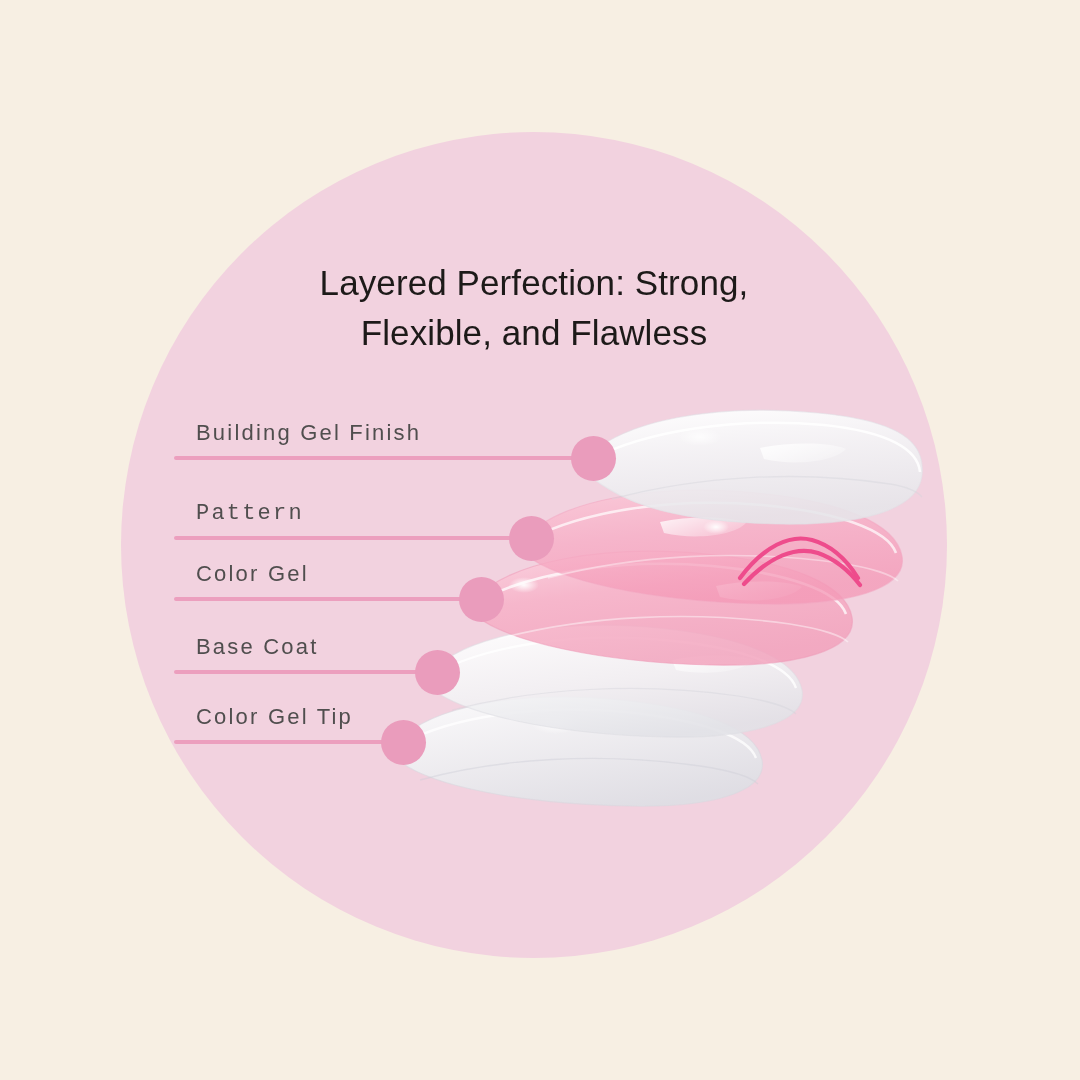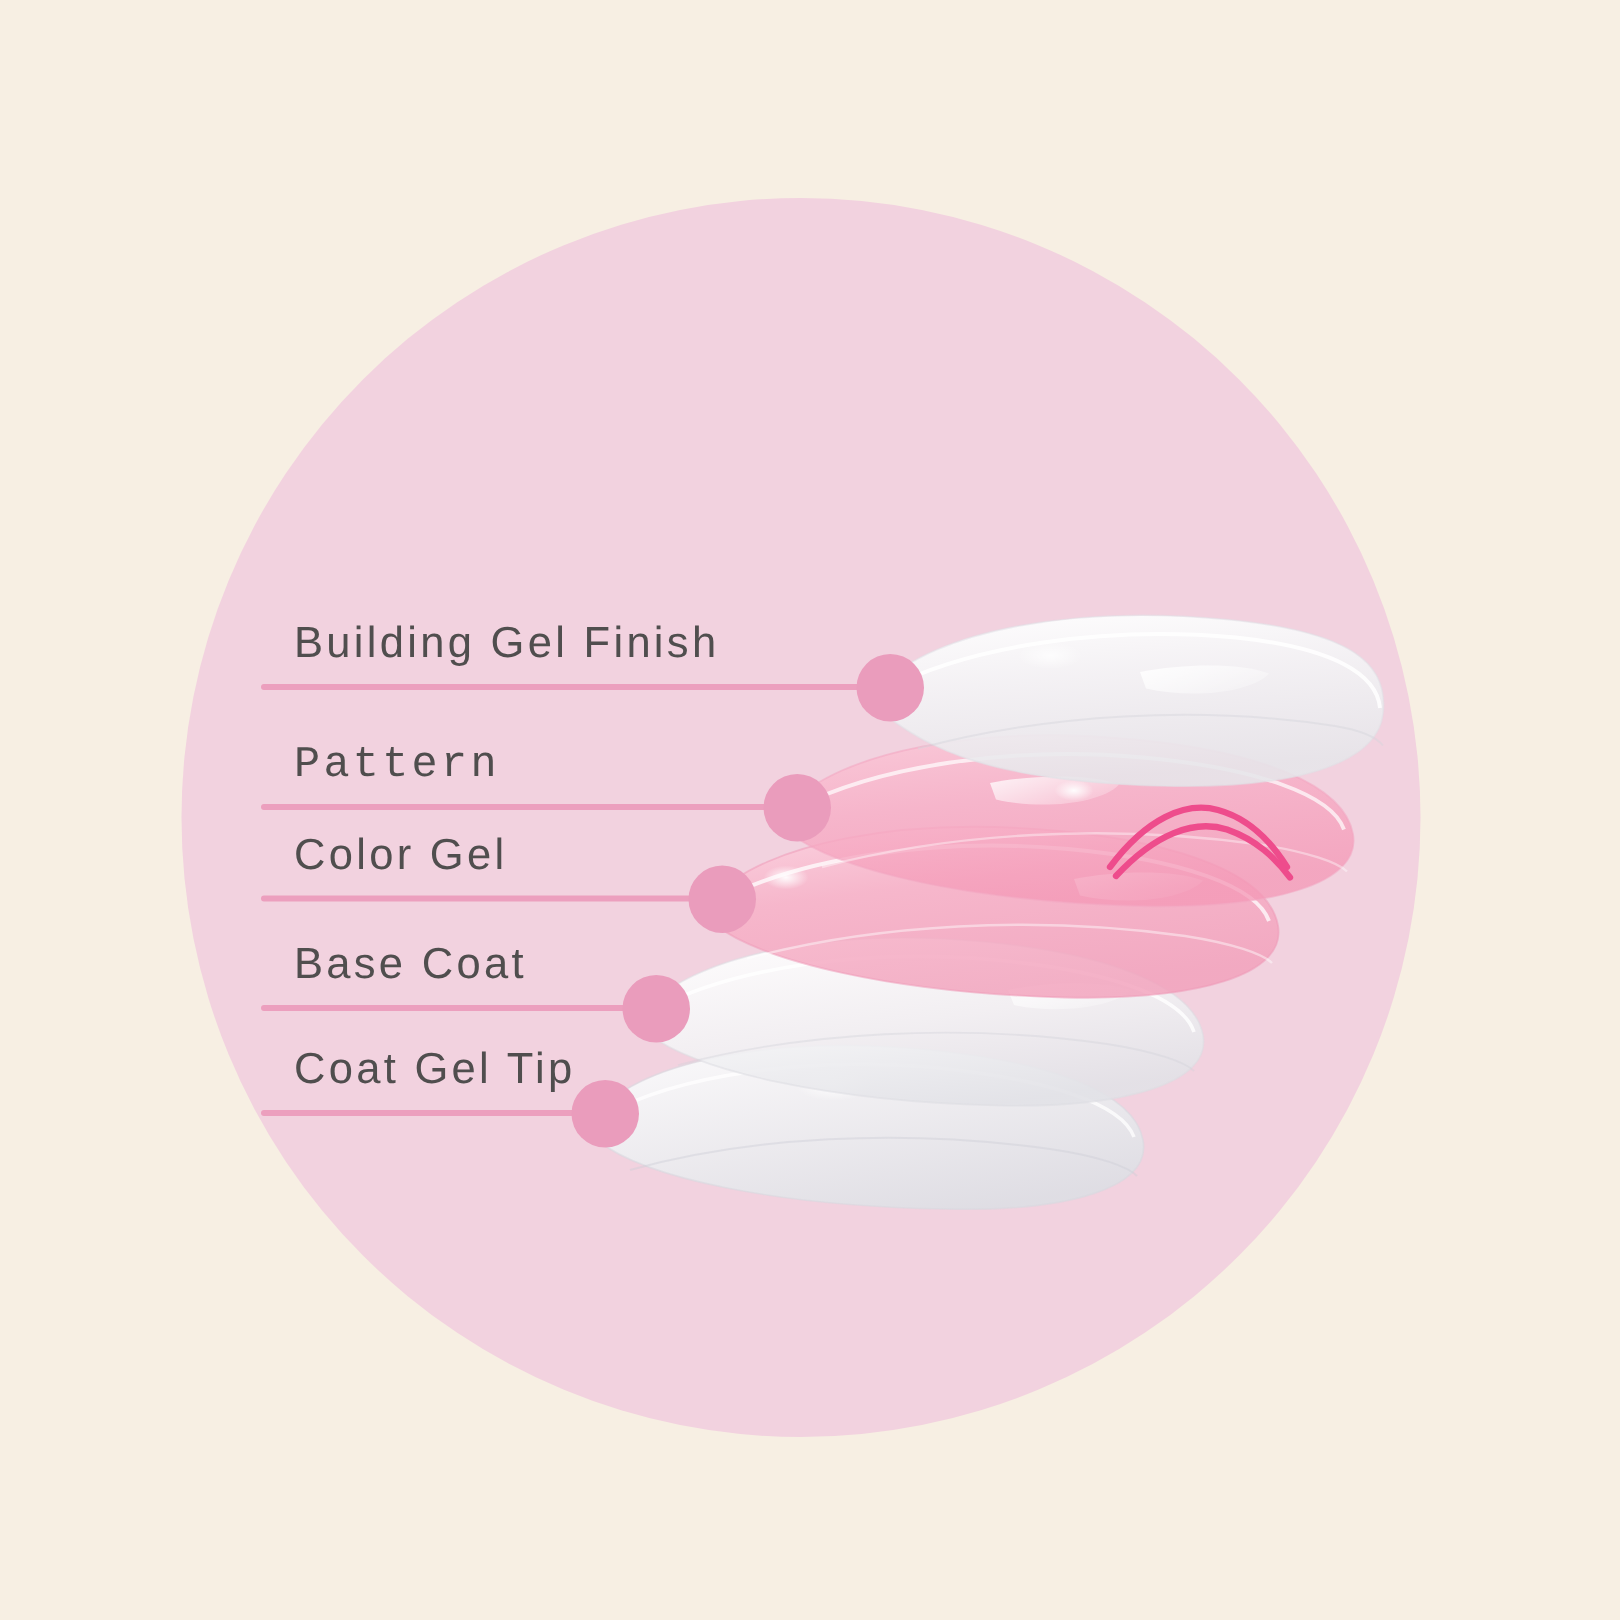--- a/index.html
+++ b/index.html
@@ -69,21 +69,21 @@
   .callout-dot {
     position: absolute;
     width: 45px;
     height: 45px;
     border-radius: 50%;
     background: #EA9CBC;
     top: -22.5px;
   }
   .callout-label {
     position: absolute;
-    font-size: 29px;
+    font-size: 22px;
     color: #504E4E;
     font-weight: 300;
     letter-spacing: 2.2px;
     white-space: nowrap;
     bottom: 12px;
     margin-top: 24px;
   }
 </style>
 </head>
 <body>
@@ -193,20 +193,22 @@
                C918,509 864,526 776,524
                C662,521 620,500 588,475
                Z" fill="url(#gradClearA)" stroke="#e0e0e6" stroke-width="1.1" stroke-opacity="0.55"></path>
       <path d="M592,459 C646,431 734,417 824,425 C890,432 918,450 920,472" fill="none" stroke="#ffffff" stroke-width="2.6" stroke-opacity="0.85"></path>
       <path d="M612,499 C698,476 800,470 890,484 C908,487 918,492 922,497" fill="none" stroke="#d5d5dc" stroke-width="1.3" stroke-opacity="0.45"></path>
       <path d="M760,448 C790,442 828,442 846,449 C834,462 794,466 764,459 Z" fill="url(#hiWhite)" opacity="0.95"></path>
       <ellipse cx="700" cy="437" rx="22" ry="9" fill="url(#sparkA)" opacity="0.75"></ellipse>
     </g>
   </svg>
 
+  <div id="title">Layered Perfection: Strong,
+Flexible, and Flawless</div>
 
   <div id="callouts">
 
     <div class="callout" style="top:458px;">
       <div class="callout-label" style="left:196px;">Building Gel Finish</div>
       <div class="callout-line" style="left:174px; width:419px;"></div>
       <div class="callout-dot" style="left:570.5px;"></div>
     </div>
 
     <div class="callout" style="top:538px;">
@@ -221,19 +223,19 @@
       <div class="callout-dot" style="left:458.5px;"></div>
     </div>
 
     <div class="callout" style="top:672px;">
       <div class="callout-label" style="left:196px;">Base Coat</div>
       <div class="callout-line" style="left:174px; width:263px;"></div>
       <div class="callout-dot" style="left:414.5px;"></div>
     </div>
 
     <div class="callout" style="top:742px;">
-      <div class="callout-label" style="left:196px;">Coat Gel Tip</div>
+      <div class="callout-label" style="left:196px;">Color Gel Tip</div>
       <div class="callout-line" style="left:174px; width:229px;"></div>
       <div class="callout-dot" style="left:380.5px;"></div>
     </div>
 
   </div>
 </div>
 
 </body></html>

